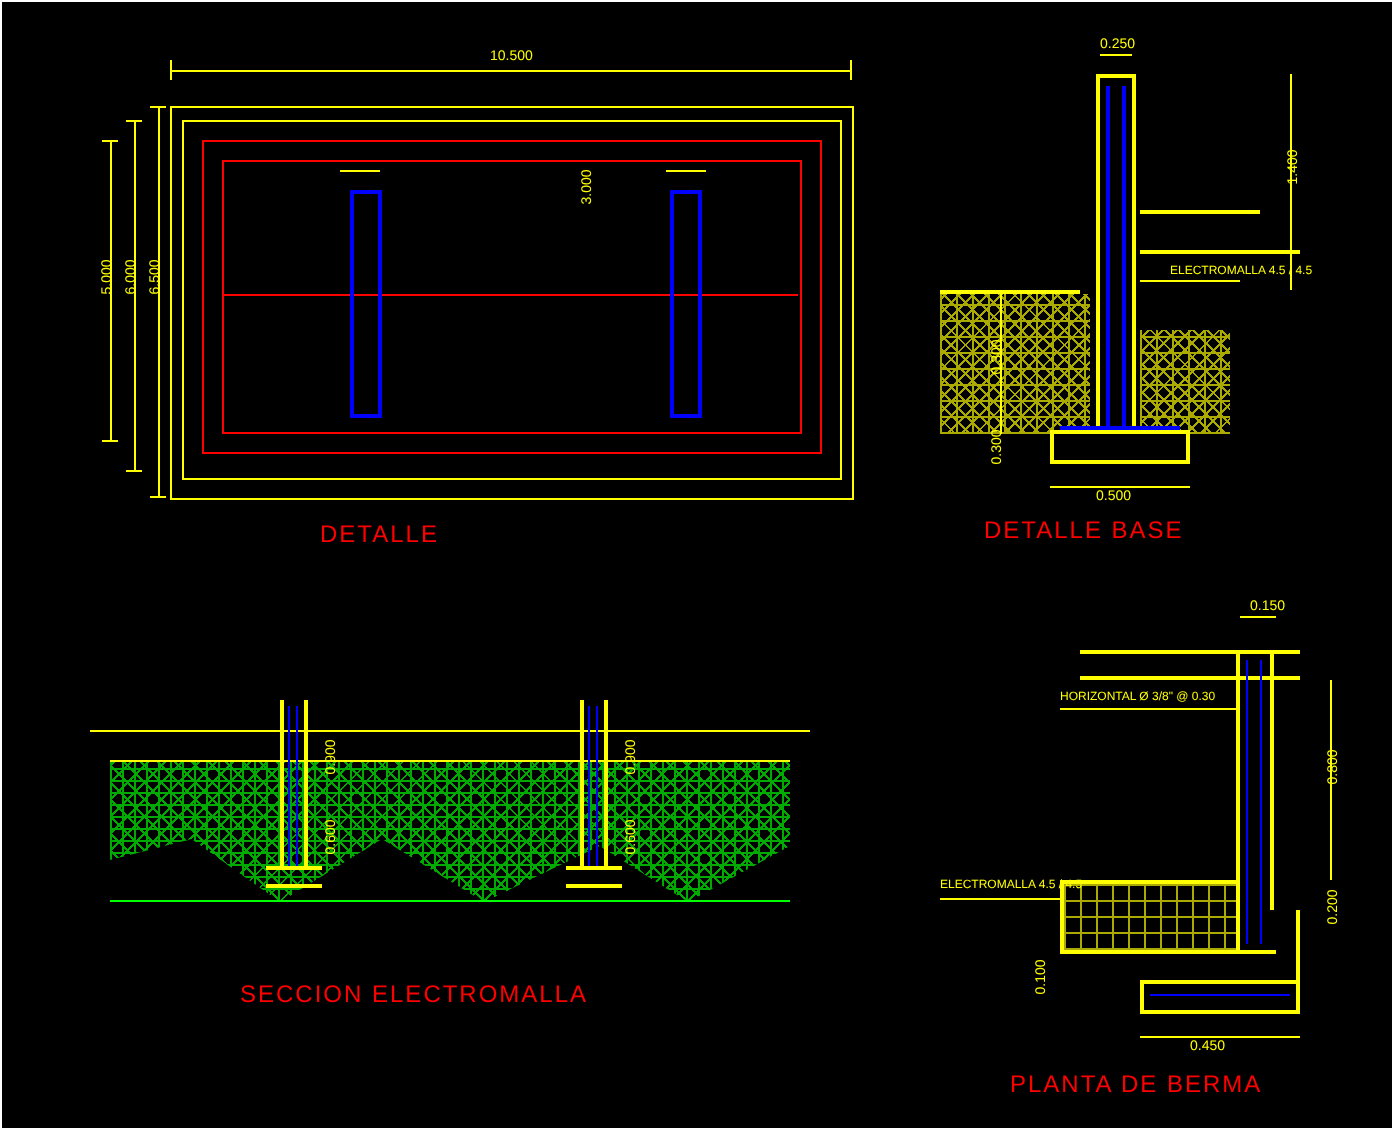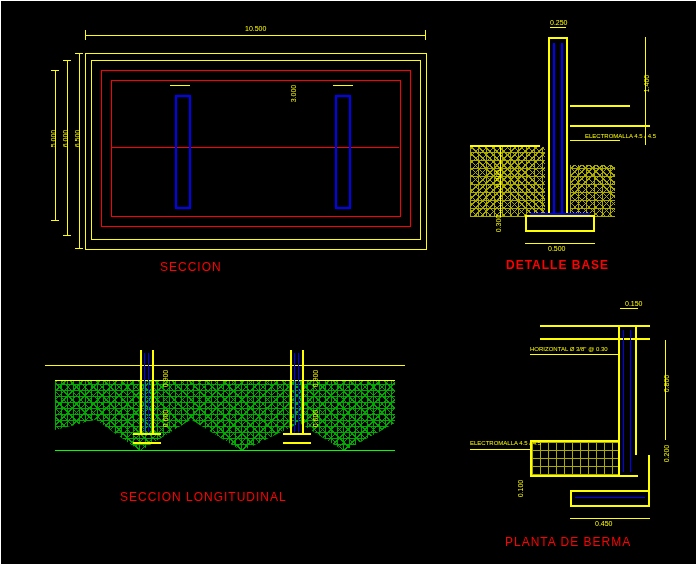--- a/index.html
+++ b/index.html
@@ -113,21 +113,21 @@
 
   <div class="red-line" style="left:56px; top:122px; width:288px; height:1px;"></div>
 
   <div class="blue-box" style="left:120px; top:70px; width:12px; height:110px; border-width:2px;"></div>
   <div class="blue-box" style="left:280px; top:70px; width:12px; height:110px; border-width:2px;"></div>
 
   <div class="dim-line" style="left:115px; top:60px; width:20px; height:1px;"></div>
   <div class="dim-line" style="left:278px; top:60px; width:20px; height:1px;"></div>
   <div class="dim-text" style="left:230px; top:65px; transform:rotate(-90deg);">3.000</div>
 </div>
-<div class="title" style="left:160px; top:260px;">SECCION</div>
+<div class="title" style="left:160px; top:260px;">DETALLE</div>
 
 <div class="viewport" style="left:470px; top:25px; width:210px; height:230px;">
 
   <div class="dim-line" style="left:80px; top:2px; width:16px; height:1px;"></div>
   <div class="dim-text" style="left:80px; top:-6px;">0.250</div>
 
   <div class="yellow-line" style="left:0px; top:120px; width:70px; height:2px;"></div>
   <div class="yellow-line" style="left:100px; top:80px; width:60px; height:2px;"></div>
   <div class="yellow-line" style="left:100px; top:100px; width:80px; height:2px;"></div>
 
@@ -156,21 +156,21 @@
   <div class="dim-line" style="left:30px; top:122px; width:1px; height:70px;"></div>
   <div class="dim-text" style="left:20px; top:150px; transform:rotate(-90deg);">0.300</div>
   <div class="dim-text" style="left:20px; top:195px; transform:rotate(-90deg);">0.300</div>
 
   <div class="dim-line" style="left:55px; top:218px; width:70px; height:1px;"></div>
   <div class="dim-text" style="left:78px; top:220px;">0.500</div>
 
   <div class="yellow-line" style="left:100px; top:115px; width:50px; height:1px;"></div>
   <div class="label-small" style="left:115px; top:108px;">ELECTROMALLA 4.5 / 4.5</div>
 </div>
-<div class="title" style="left:506px; top:258px;font-weight:bold;">DETALLE BASE</div>
+<div class="title" style="left:492px; top:258px;">DETALLE BASE</div>
 
 <div class="viewport" style="left:45px; top:345px; width:360px; height:160px;">
 
   <div class="yellow-line" style="left:0px; top:20px; width:360px; height:1px;"></div>
   <div class="yellow-line" style="left:10px; top:35px; width:340px; height:1px;"></div>
 
   <div class="hatch-green" style="left:10px; top:36px; width:340px; height:70px; clip-path: polygon(0% 0%, 100% 0%, 100% 60%, 85% 100%, 72% 60%, 55% 100%, 40% 55%, 25% 100%, 12% 55%, 0% 70%);"></div>
   <div class="hatch-green-diag" style="left:10px; top:36px; width:340px; height:70px; clip-path: polygon(0% 0%, 100% 0%, 100% 60%, 85% 100%, 72% 60%, 55% 100%, 40% 55%, 25% 100%, 12% 55%, 0% 70%);"></div>
   <div class="green-line" style="left:10px; top:105px; width:340px; height:1px; clip-path:none;"></div>
 
@@ -186,21 +186,21 @@
   <div class="blue-line" style="left:249px; top:8px; width:1px; height:80px;"></div>
   <div class="blue-line" style="left:253px; top:8px; width:1px; height:80px;"></div>
   <div class="yellow-line" style="left:238px; top:88px; width:28px; height:2px;"></div>
   <div class="yellow-line" style="left:238px; top:97px; width:28px; height:2px;"></div>
 
   <div class="dim-text" style="left:112px; top:30px; transform:rotate(-90deg);">0.900</div>
   <div class="dim-text" style="left:112px; top:70px; transform:rotate(-90deg);">0.600</div>
   <div class="dim-text" style="left:262px; top:30px; transform:rotate(-90deg);">0.900</div>
   <div class="dim-text" style="left:262px; top:70px; transform:rotate(-90deg);">0.600</div>
 </div>
-<div class="title" style="left:120px; top:490px;">SECCION LONGITUDINAL</div>
+<div class="title" style="left:120px; top:490px;">SECCION ELECTROMALLA</div>
 
 <div class="viewport" style="left:470px; top:300px; width:210px; height:235px;">
 
   <div class="dim-text" style="left:155px; top:0px;">0.150</div>
   <div class="dim-line" style="left:150px; top:8px; width:18px; height:1px;"></div>
 
   <div class="yellow-line" style="left:70px; top:25px; width:110px; height:2px;"></div>
   <div class="yellow-line" style="left:70px; top:38px; width:110px; height:2px;"></div>
 
   <div class="yellow-line" style="left:148px; top:25px; width:2px; height:150px;"></div>

